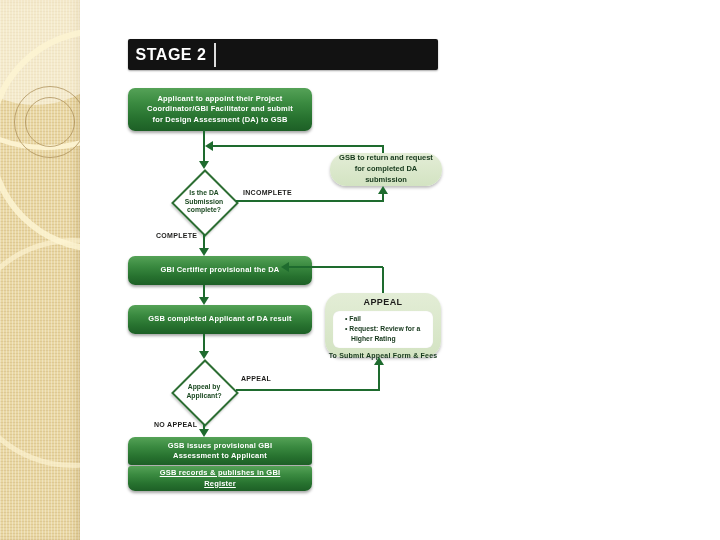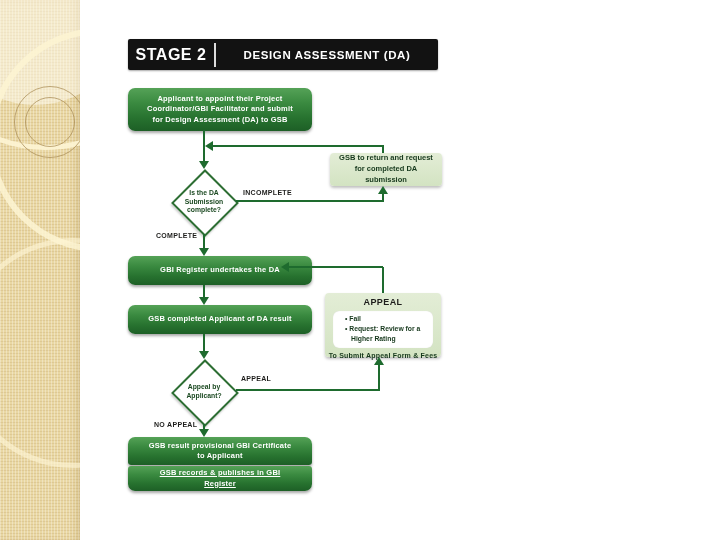--- a/index.html
+++ b/index.html
@@ -41,21 +41,21 @@
     position:absolute;left:128px;width:184px;
     background:linear-gradient(180deg,#55a257 0%,#3a8a40 35%,#27722f 70%,#1d5f26 100%);
     border-radius:7px;color:#fff;font-weight:bold;font-size:7.5px;line-height:1.4;
     text-align:center;display:flex;align-items:center;justify-content:center;
     padding:2px 18px;box-sizing:border-box;box-shadow:0 2px 3px rgba(0,0,0,.35);
     letter-spacing:.2px;
   }
   .lgbox{
     position:absolute;
     background:linear-gradient(180deg,#e3edd6 0%,#d3e3c2 100%);
-    border-radius:4px;color:#16381c;font-weight:bold;font-size:7.5px;line-height:1.45;
+    border-radius:16px;color:#16381c;font-weight:bold;font-size:7.5px;line-height:1.45;
     text-align:center;box-sizing:border-box;box-shadow:0 2px 3px rgba(0,0,0,.25);
   }
   .lgbox.flex{display:flex;align-items:center;justify-content:center;padding:2px 6px;}
   .line{position:absolute;background:#1e6b2e;}
   .arr{position:absolute;width:0;height:0;}
   .arr.down{border-left:5px solid transparent;border-right:5px solid transparent;border-top:8px solid #1e6b2e;}
   .arr.up{border-left:5px solid transparent;border-right:5px solid transparent;border-bottom:8px solid #1e6b2e;}
   .arr.left{border-top:5px solid transparent;border-bottom:5px solid transparent;border-right:8px solid #1e6b2e;}
   .flabel{position:absolute;font-size:7px;font-weight:bold;color:#1d1d1b;letter-spacing:.3px;white-space:nowrap;}
   .dmd{position:absolute;width:66px;height:66px;}
@@ -91,21 +91,20 @@
   <div class="circ c-ring1"></div>
   <div class="circ c-ring2"></div>
   <div class="circ c-ring3"></div>
   <div class="circ c-tan-out"></div>
   <div class="circ c-tan-in"></div>
 </div>
 
 <div class="title-bar">
   <div class="stage">STAGE 2</div>
   <div class="tdiv"></div>
-  <div class="assessment">DESIGN ASSESSMENT (DA)</div>
 </div>
 
 <div class="gbox" style="top:88px;height:43px;">Applicant to appoint their Project Coordinator/GBI Facilitator and submit for Design Assessment (DA) to GSB</div>
 
 <div class="line" style="left:203px;top:130px;width:2px;height:33px;"></div>
 <div class="arr down" style="left:199px;top:161px;"></div>
 <div class="line" style="left:209px;top:145px;width:175px;height:2px;"></div>
 <div class="arr left" style="left:205px;top:141px;"></div>
 <div class="line" style="left:382px;top:146px;width:2px;height:8px;"></div>
 
@@ -118,21 +117,21 @@
 
 <div class="flabel" style="left:243px;top:189px;">INCOMPLETE</div>
 <div class="line" style="left:236px;top:200px;width:147px;height:2px;"></div>
 <div class="line" style="left:382px;top:193px;width:2px;height:9px;"></div>
 <div class="arr up" style="left:378px;top:186px;"></div>
 
 <div class="flabel" style="left:156px;top:232px;">COMPLETE</div>
 <div class="line" style="left:203px;top:234px;width:2px;height:15px;"></div>
 <div class="arr down" style="left:199px;top:248px;"></div>
 
-<div class="gbox" style="top:256px;height:29px;">GBI Register undertakes the DA</div>
+<div class="gbox" style="top:256px;height:29px;">GBI Certifier provisional the DA</div>
 
 <div class="line" style="left:203px;top:285px;width:2px;height:13px;"></div>
 <div class="arr down" style="left:199px;top:297px;"></div>
 
 <div class="gbox" style="top:305px;height:29px;">GSB completed Applicant of DA result</div>
 
 <div class="line" style="left:288px;top:266px;width:95px;height:2px;"></div>
 <div class="arr left" style="left:281px;top:262px;"></div>
 <div class="line" style="left:382px;top:267px;width:2px;height:26px;"></div>
 
@@ -155,14 +154,14 @@
 
 <div class="flabel" style="left:241px;top:375px;">APPEAL</div>
 <div class="line" style="left:236px;top:389px;width:144px;height:2px;"></div>
 <div class="line" style="left:378px;top:364px;width:2px;height:26px;"></div>
 <div class="arr up" style="left:374px;top:357px;"></div>
 
 <div class="flabel" style="left:154px;top:421px;">NO APPEAL</div>
 <div class="line" style="left:203px;top:424px;width:2px;height:7px;"></div>
 <div class="arr down" style="left:199px;top:429px;"></div>
 
-<div class="gbox" style="top:437px;height:28px;border-radius:7px 7px 3px 3px;">GSB result provisional GBI Certificate to Applicant</div>
+<div class="gbox" style="top:437px;height:28px;border-radius:7px 7px 3px 3px;">GSB issues provisional GBI Assessment to Applicant</div>
 <div class="gbox" style="top:466px;height:25px;border-radius:3px 3px 7px 7px;text-decoration:underline;">GSB records &amp; publishes in GBI Register</div>
 
 </body></html>

